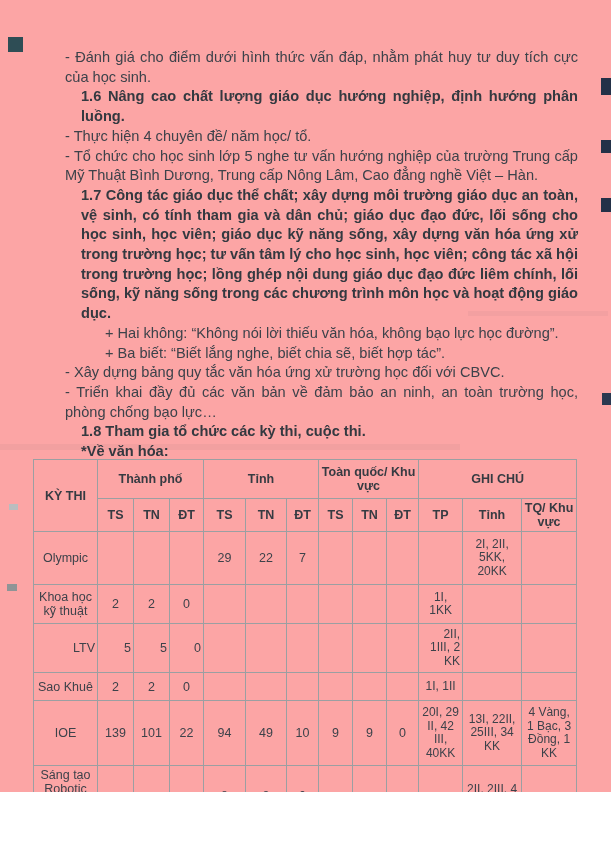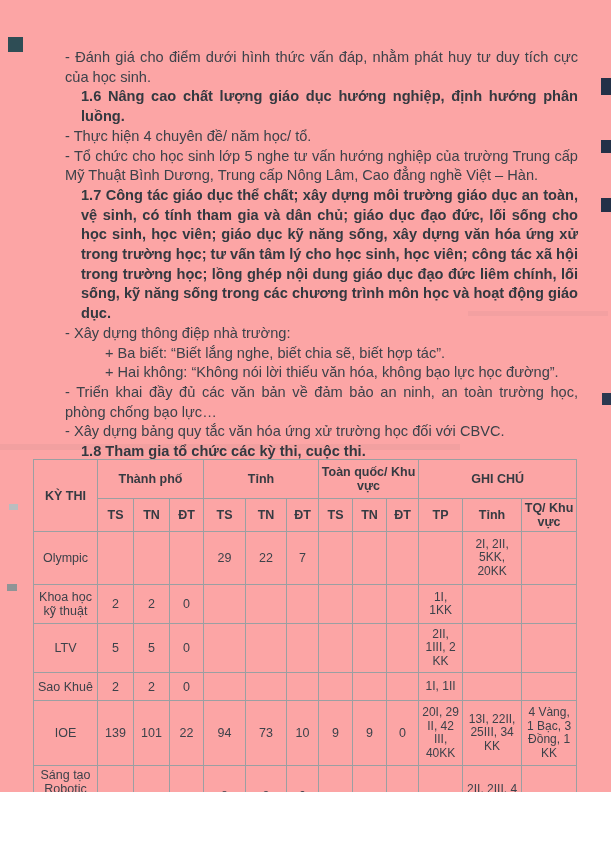--- a/index.html
+++ b/index.html
@@ -23,21 +23,21 @@
   }
   table.results th,table.results td{
     border:1px solid #9b9fa2;padding:1px 2px;text-align:center;vertical-align:middle;
     overflow:hidden;
   }
   table.results thead th{font-weight:bold;color:#363b42;}
   thead tr.group-row th{height:36px;}
   thead tr.sub-row th{height:30px;text-align:center;}
   tbody tr:nth-child(1) td{height:50px;}
   tbody tr:nth-child(2) td{height:36px;}
-  tbody tr:nth-child(3) td{height:46px;}
+  tbody tr:nth-child(3) td{height:46px;text-align:right;}
   tbody tr:nth-child(4) td{height:25px;}
   tbody tr:nth-child(5) td{height:62px;}
   tbody tr:nth-child(6) td{height:58px;}
   td.note{font-size:12px;line-height:13.5px;}
   
   .page-number{position:absolute;left:540px;top:795px;font-size:14px;color:#41464d;}
   
   .artifact{position:absolute;}
   .a-corner{left:8px;top:37px;width:15px;height:15px;background:#2e4d55;}
   .a-r1{left:601px;top:78px;width:10px;height:17px;background:#243148;}
@@ -63,26 +63,26 @@
   <div class="artifact a-l2"></div>
   <div class="artifact streak1"></div>
   <div class="artifact streak2"></div>
 
   <div class="text-block">
       <p class="">- Đánh giá cho điểm dưới hình thức vấn đáp, nhằm phát huy tư duy tích cực của học sinh.</p>
       <p class="bold ">1.6 Nâng cao chất lượng giáo dục hướng nghiệp, định hướng phân luồng.</p>
       <p class="">- Thực hiện 4 chuyên đề/ năm học/ tổ.</p>
       <p class="">- Tổ chức cho học sinh lớp 5 nghe tư vấn hướng nghiệp của trường Trung cấp Mỹ Thuật Bình Dương, Trung cấp Nông Lâm, Cao đẳng nghề Việt – Hàn.</p>
       <p class="bold ">1.7 Công tác giáo dục thể chất; xây dựng môi trường giáo dục an toàn, vệ sinh, có tính tham gia và dân chủ; giáo dục đạo đức, lối sống cho học sinh, học viên; giáo dục kỹ năng sống, xây dựng văn hóa ứng xử trong trường học; tư vấn tâm lý cho học sinh, học viên; công tác xã hội trong trường học; lồng ghép nội dung giáo dục đạo đức liêm chính, lối sống, kỹ năng sống trong các chương trình môn học và hoạt động giáo dục.</p>
-      <p class="">- Xây dựng thông điệp nhà trường:</p>
+      <p class="indent">+ Hai không: “Không nói lời thiếu văn hóa, không bạo lực học đường”.</p>
       <p class="indent">+ Ba biết: “Biết lắng nghe, biết chia sẽ, biết hợp tác”.</p>
-      <p class="indent">+ Hai không: “Không nói lời thiếu văn hóa, không bạo lực học đường”.</p>
+      <p class="">- Xây dựng bảng quy tắc văn hóa ứng xử trường học đối với CBVC.</p>
       <p class="">- Triển khai đầy đủ các văn bản về đảm bảo an ninh, an toàn trường học, phòng chống bạo lực…</p>
-      <p class="">- Xây dựng bảng quy tắc văn hóa ứng xử trường học đối với CBVC.</p>
       <p class="bold ">1.8 Tham gia tổ chức các kỳ thi, cuộc thi.</p>
+      <p class="bold ">*Về văn hóa:</p>
     </div>
 
   <table class="results">
     <colgroup>
       <col style="width:64px">
         <col style="width:36px">
         <col style="width:36px">
         <col style="width:34px">
       <col style="width:42px">
         <col style="width:41px">
@@ -177,21 +177,21 @@
           <td class="note">1I, 1II</td>
           <td class="note"></td>
           <td class="note"></td>
         </tr>
         <tr>
           <td>IOE</td>
           <td>139</td>
           <td>101</td>
           <td>22</td>
           <td>94</td>
-          <td>73</td>
+          <td>49</td>
           <td>10</td>
           <td>9</td>
           <td>9</td>
           <td>0</td>
           <td class="note">20I, 29 II, 42 III, 40KK</td>
           <td class="note">13I, 22II, 25III, 34 KK</td>
           <td class="note">4 Vàng, 1 Bạc, 3 Đồng, 1 KK</td>
         </tr>
         <tr>
           <td>Sáng tạo Robotic “Trí tuệ nhân tạo”</td>

